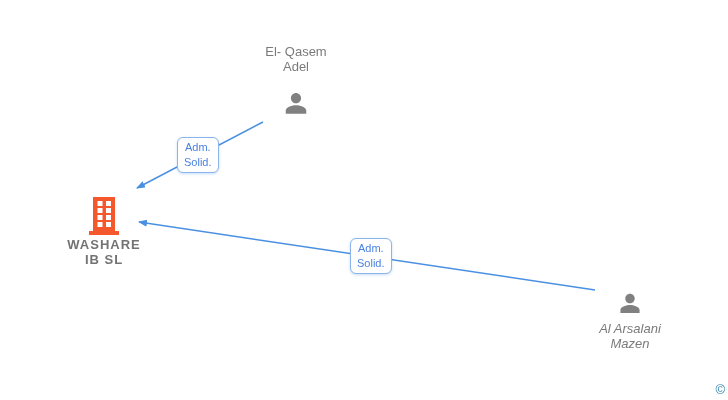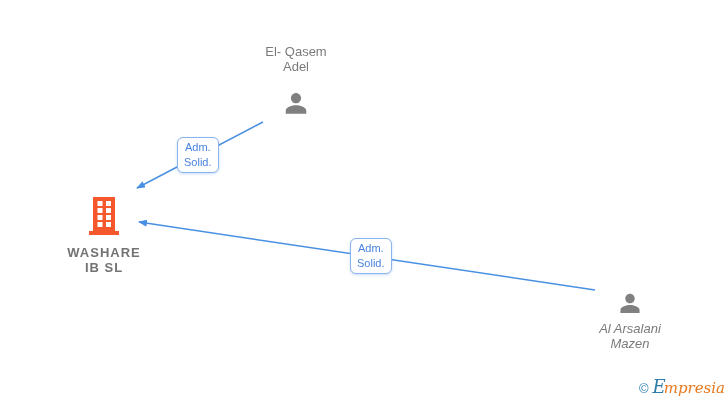--- a/index.html
+++ b/index.html
@@ -11,21 +11,21 @@
   .edges-layer{position:absolute;left:0;top:0;width:728px;height:400px;}
 
   .node{position:absolute;display:flex;flex-direction:column;align-items:center;cursor:pointer;}
   .node-label{
     white-space:pre-line;text-align:center;
     font-size:13px;line-height:15px;color:#7a7a7a;
   }
   .node-person-top{left:216px;top:44px;width:160px;}
   .node-person-top .person-icon{margin-top:14px;}
   .node-company{left:24px;top:196px;width:160px;}
-  .node-company .node-label{font-weight:bold;color:#737373;letter-spacing:1px;margin-top:9px;}
+  .node-company .node-label{font-weight:bold;color:#737373;letter-spacing:1px;margin-top:1px;}
   .node-person-br{left:550px;top:289px;width:160px;font-style:italic;}
   .node-person-br .node-label{margin-top:4px;}
 
   .edge-label{
     position:absolute;background:#ffffff;
     border:1px solid #8ab4ec;border-radius:6px;
     padding:2px 6px;font-size:11px;line-height:15px;
     color:#4a82e0;white-space:pre-line;text-align:center;
     box-shadow:0 1px 3px rgba(74,144,226,0.3);cursor:pointer;
   }
@@ -90,16 +90,15 @@
   </div>
 
   <div class="edge-label edge-label-1">Adm.
 Solid.</div>
 
   <div class="edge-label edge-label-2">Adm.
 Solid.</div>
 
   <div class="watermark">
     <span class="wm-copy">©</span>
-    <span><span class="wm-first">E</span><span class="wm-rest">mpresia</span></span>
   </div>
 
 </div>
 
 </body></html>

